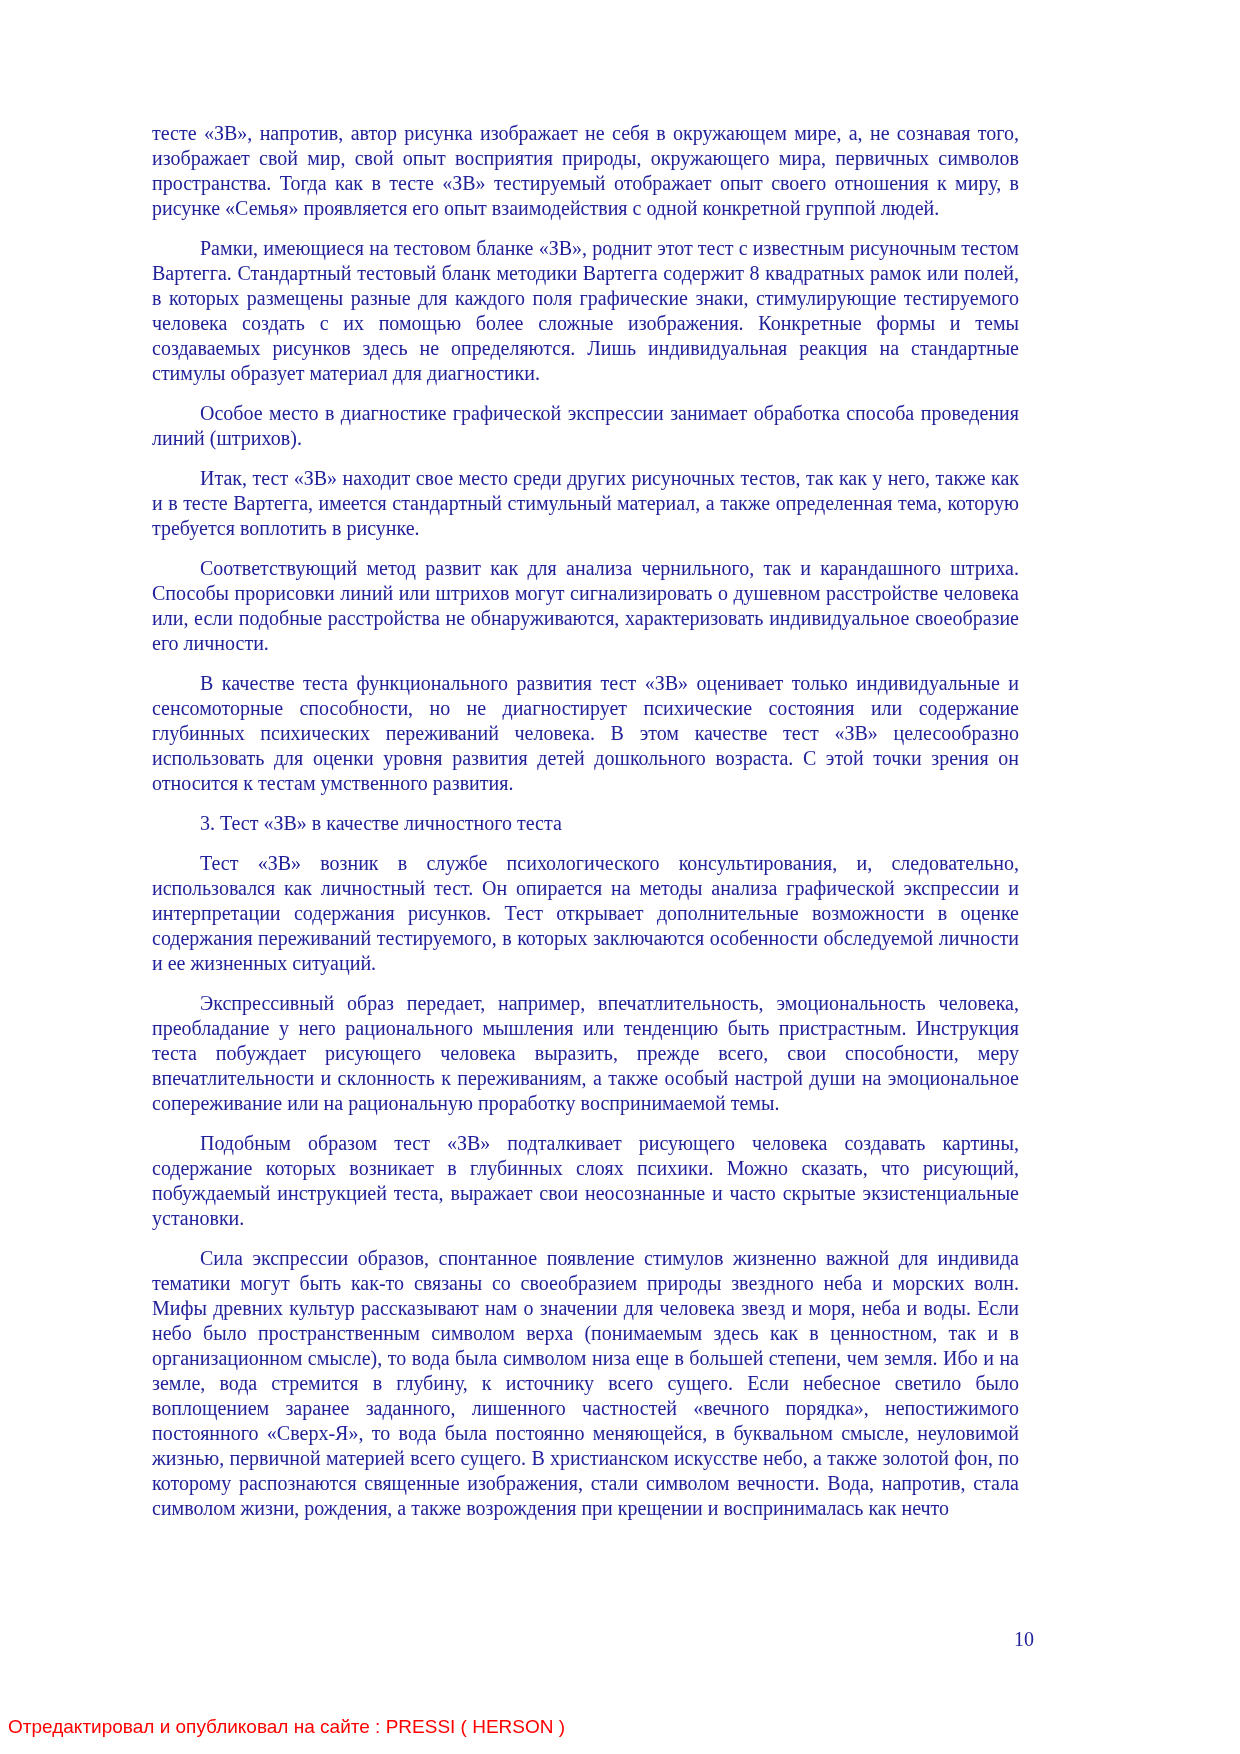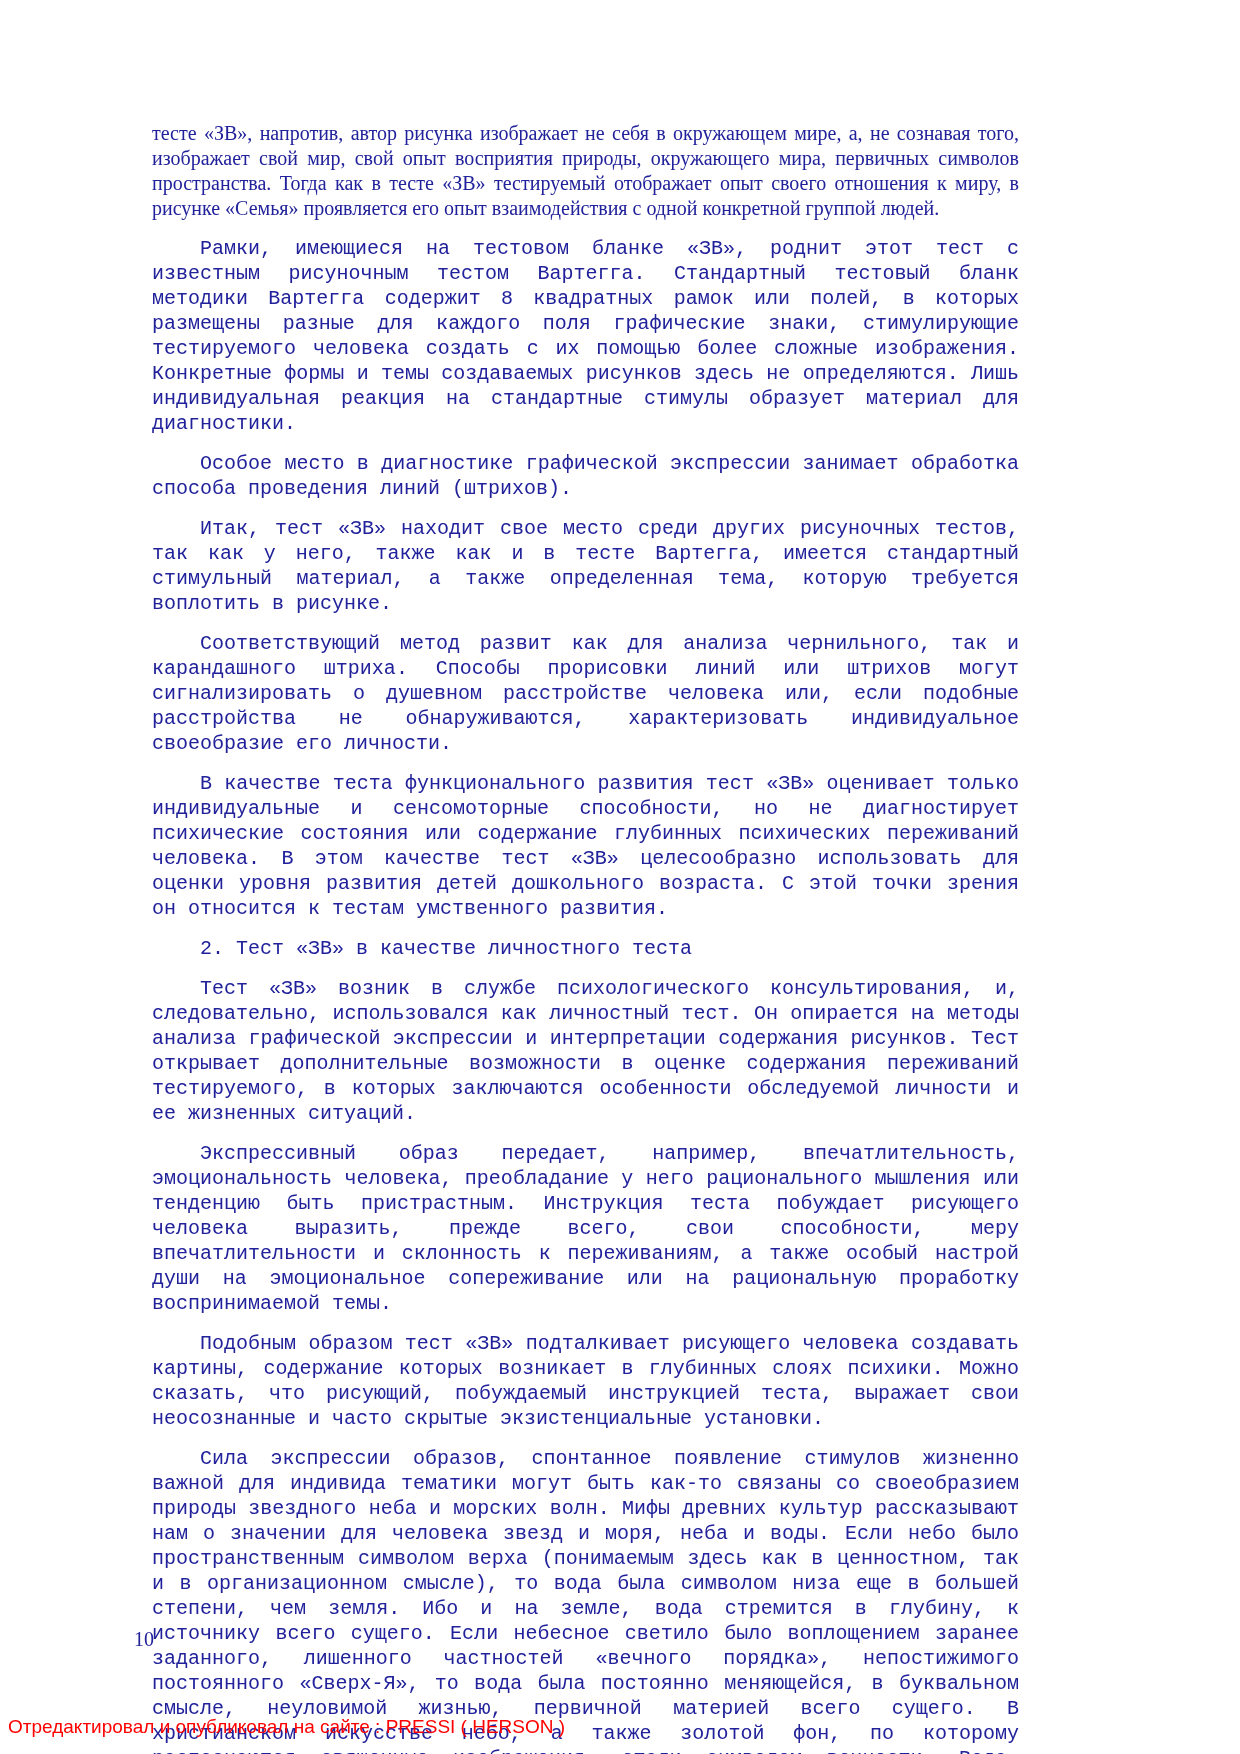--- a/index.html
+++ b/index.html
@@ -32,28 +32,27 @@
   .para {
     margin: 15px;
     font-family: "Liberation Serif", "DejaVu Serif", serif;
     font-size: 20px;
     line-height: 25px;
     color: var(--text-color);
     text-align: justify;
   }
   .para.indent {
     text-indent: 48px;
-    font-family: Liberation Mono, monospace;
   }
   .page-number {
     position: absolute;
     top: 1628px;
     left: 134px;
     width: 900px;
-    text-align: left;
+    text-align: right;
     font-family: "Liberation Serif", "DejaVu Serif", serif;
     font-size: 20px;
     color: var(--text-color);
   }
   .footer-note {
     position: absolute;
     left: 8px;
     top: 1716px;
     font-family: "Liberation Sans", "DejaVu Sans", sans-serif;
     font-size: 19px;
@@ -65,21 +64,21 @@
 <body>
 
 <div class="page">
   <div class="text-block">
       <p class="para">тесте «ЗВ», напротив, автор рисунка изображает не себя в окружающем мире, а, не сознавая того, изображает свой мир, свой опыт восприятия природы, окружающего мира, первичных символов пространства. Тогда как в тесте «ЗВ» тестируемый отображает опыт своего отношения к миру, в рисунке «Семья» проявляется его опыт взаимодействия с одной конкретной группой людей.</p>
       <p class="para indent">Рамки, имеющиеся на тестовом бланке «ЗВ», роднит этот тест с известным рисуночным тестом Вартегга. Стандартный тестовый бланк методики Вартегга содержит 8 квадратных рамок или полей, в которых размещены разные для каждого поля графические знаки, стимулирующие тестируемого человека создать с их помощью более сложные изображения. Конкретные формы и темы создаваемых рисунков здесь не определяются. Лишь индивидуальная реакция на стандартные стимулы образует материал для диагностики.</p>
       <p class="para indent">Особое место в диагностике графической экспрессии занимает обработка способа проведения линий (штрихов).</p>
       <p class="para indent">Итак, тест «ЗВ» находит свое место среди других рисуночных тестов, так как у него, также как и в тесте Вартегга, имеется стандартный стимульный материал, а также определенная тема, которую требуется воплотить в рисунке.</p>
       <p class="para indent">Соответствующий метод развит как для анализа чернильного, так и карандашного штриха. Способы прорисовки линий или штрихов могут сигнализировать о душевном расстройстве человека или, если подобные расстройства не обнаруживаются, характеризовать индивидуальное своеобразие его личности.</p>
       <p class="para indent">В качестве теста функционального развития тест «ЗВ» оценивает только индивидуальные и сенсомоторные способности, но не диагностирует психические состояния или содержание глубинных психических переживаний человека. В этом качестве тест «ЗВ» целесообразно использовать для оценки уровня развития детей дошкольного возраста. С этой точки зрения он относится к тестам умственного развития.</p>
-      <p class="para indent">2. Тест «ЗВ» в качестве личностного теста</p>
+      <p class="para indent">3. Тест «ЗВ» в качестве личностного теста</p>
       <p class="para indent">Тест «ЗВ» возник в службе психологического консультирования, и, следовательно, использовался как личностный тест. Он опирается на методы анализа графической экспрессии и интерпретации содержания рисунков. Тест открывает дополнительные возможности в оценке содержания переживаний тестируемого, в которых заключаются особенности обследуемой личности и ее жизненных ситуаций.</p>
       <p class="para indent">Экспрессивный образ передает, например, впечатлительность, эмоциональность человека, преобладание у него рационального мышления или тенденцию быть пристрастным. Инструкция теста побуждает рисующего человека выразить, прежде всего, свои способности, меру впечатлительности и склонность к переживаниям, а также особый настрой души на эмоциональное сопереживание или на рациональную проработку воспринимаемой темы.</p>
       <p class="para indent">Подобным образом тест «ЗВ» подталкивает рисующего человека создавать картины, содержание которых возникает в глубинных слоях психики. Можно сказать, что рисующий, побуждаемый инструкцией теста, выражает свои неосознанные и часто скрытые экзистенциальные установки.</p>
       <p class="para indent">Сила экспрессии образов, спонтанное появление стимулов жизненно важной для индивида тематики могут быть как-то связаны со своеобразием природы звездного неба и морских волн. Мифы древних культур рассказывают нам о значении для человека звезд и моря, неба и воды. Если небо было пространственным символом верха (понимаемым здесь как в ценностном, так и в организационном смысле), то вода была символом низа еще в большей степени, чем земля. Ибо и на земле, вода стремится в глубину, к источнику всего сущего. Если небесное светило было воплощением заранее заданного, лишенного частностей «вечного порядка», непостижимого постоянного «Сверх-Я», то вода была постоянно меняющейся, в буквальном смысле, неуловимой жизнью, первичной материей всего сущего. В христианском искусстве небо, а также золотой фон, по которому распознаются священные изображения, стали символом вечности. Вода, напротив, стала символом жизни, рождения, а также возрождения при крещении и воспринималась как нечто</p>
     </div>
   <div class="page-number">10</div>
   <div class="footer-note">Отредактировал и опубликовал на сайте : PRESSI ( HERSON )</div>
 </div>
 
 </body></html>

